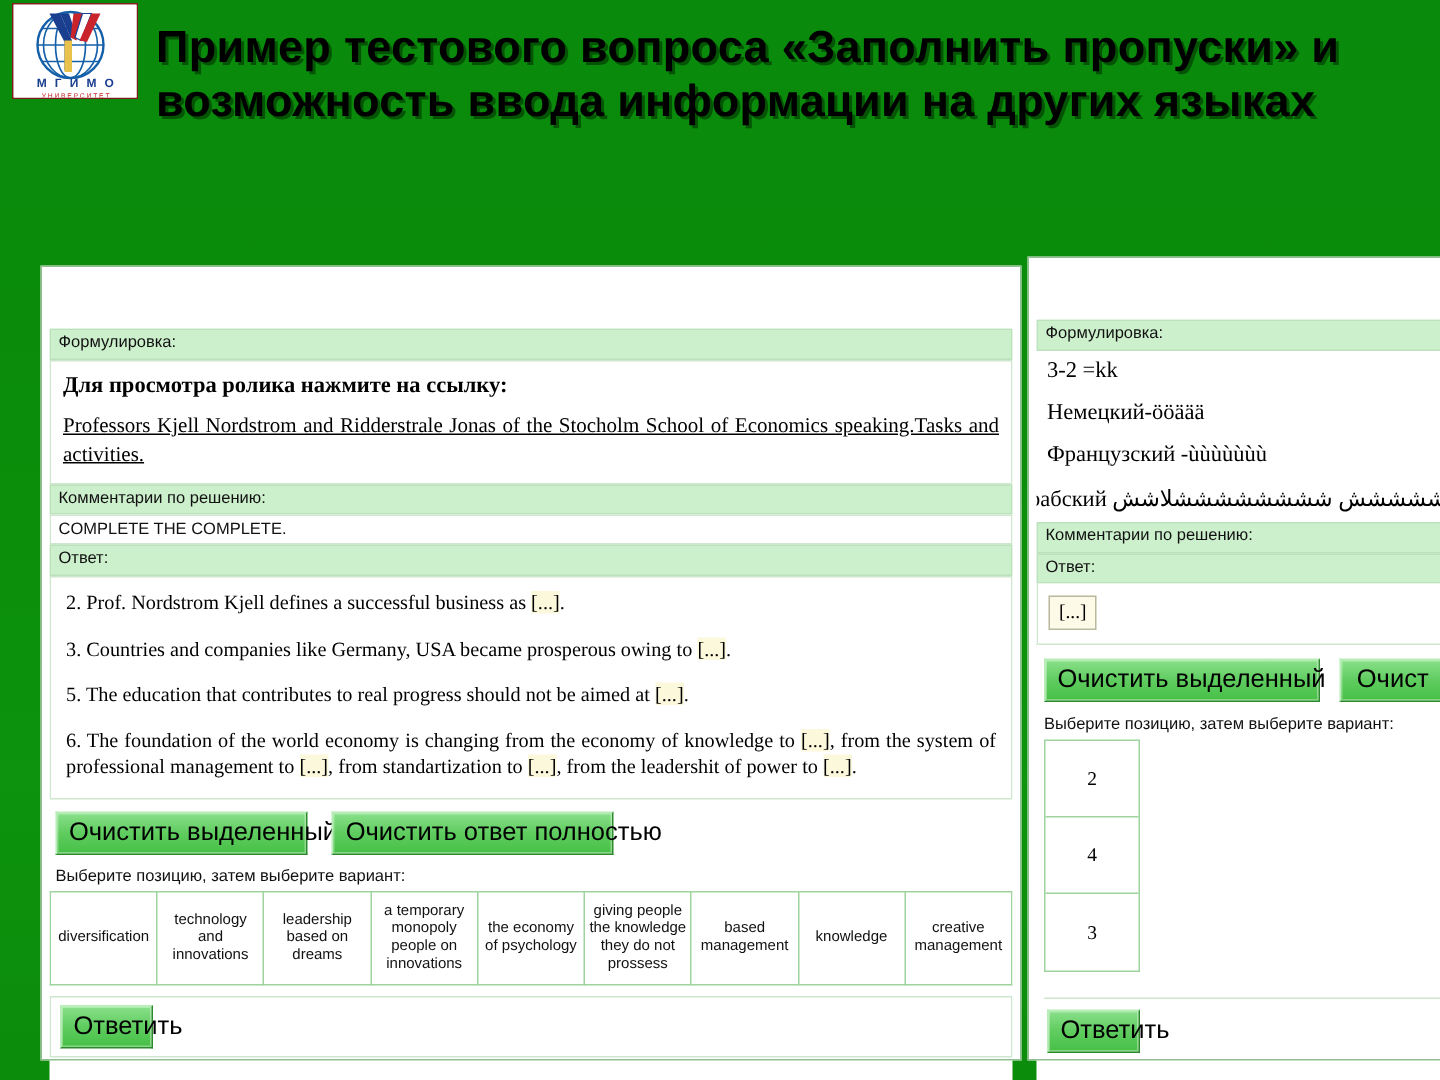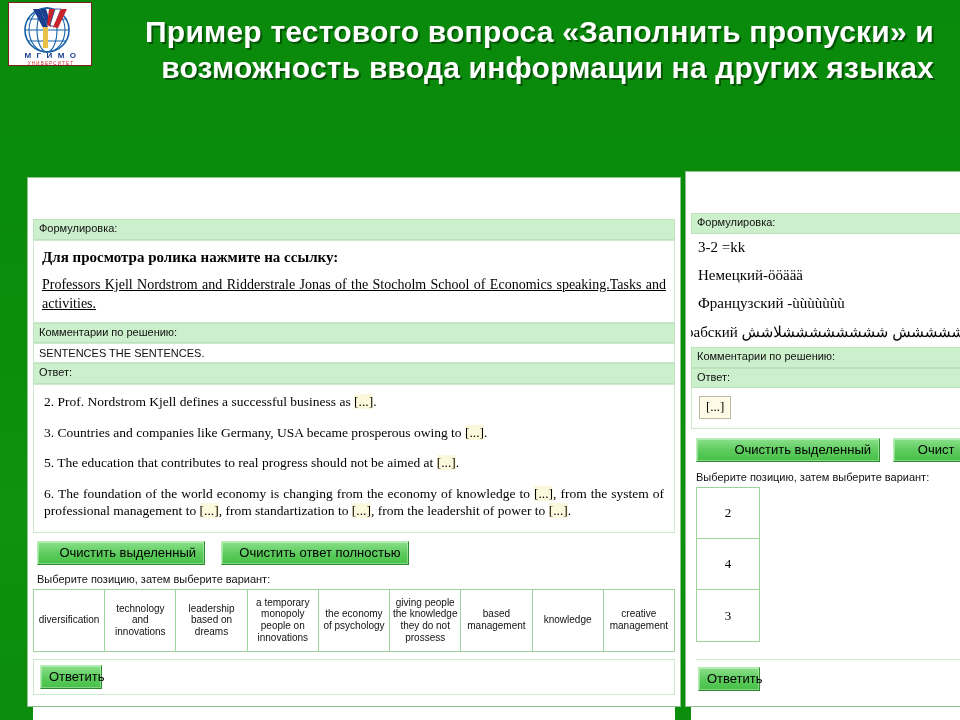--- a/index.html
+++ b/index.html
@@ -19,26 +19,25 @@
   
   .logo{
     position:absolute; left:8px; top:2px; width:84px; height:64px;
     background:#ffffff; border:1px solid #7f1d1d;
     overflow:hidden;
   }
   .logo svg{ display:block; }
   
   .title{
     position:absolute; left:104px; top:14px; width:830px;
-    color:#ffffff;
+    color:#000000;
     font-size:30px; font-weight:bold; line-height:1.19;
     letter-spacing:.2px;
     text-shadow:2px 2px 0 rgba(0,40,0,.55);
     font-family:"Liberation Sans", sans-serif;
-    text-align:right;
   }
   
   .panel{
     position:absolute;
     background:#ffffff;
     border:2px solid #ffffff;
     outline:1px solid #8fbf8f;
     box-shadow:0 0 0 1px rgba(255,255,255,.85);
   }
   #left-panel{
@@ -87,23 +86,23 @@
   }
   .ans-line{ margin:0 0 13px 0; line-height:1.3; text-align:justify; }
   .ans-line:last-child{ margin-bottom:2px; }
   .blank{ background:#fcf8dc; }
 
   .btn{
     display:inline-block;
     background:linear-gradient(180deg,#8ae08a 0%, #5fcc5f 50%, #46c046 100%);
     border:1px solid #2c8a2c;
     border-top-color:#b6eeb6; border-left-color:#b6eeb6;
-    color:#000; font-size:13px;
-    font-family:"Liberation Sans", sans-serif;
-    text-align:right;
+    color:#000; font-size:17px;
+    font-family:"Liberation Sans", sans-serif;
+    text-align:center;
     padding:3px 8px 4px 8px;
     cursor:default;
     box-shadow:inset 0 0 0 1px rgba(255,255,255,.35);
     white-space:nowrap;
   }
   .btn-row{ padding:8px 4px 6px 4px; }
   .hint{
     font-size:11px; color:#111; padding:2px 4px 4px 4px;
     font-family:"Liberation Sans", sans-serif;
   }
@@ -183,21 +182,21 @@
   <div class="panel-inner">
 
     <div class="lbl-band">Формулировка:</div>
 
     <div class="serif-box">
       <div class="q-title">Для просмотра ролика нажмите на ссылку:</div>
       <div class="q-link">Professors Kjell Nordstrom and Ridderstrale Jonas of the Stocholm School of Economics speaking.Tasks and activities.</div>
     </div>
 
     <div class="lbl-band">Комментарии по решению:</div>
-    <div class="plain-box">SENTENCES THE SENTENCES.</div>
+    <div class="plain-box">COMPLETE THE COMPLETE.</div>
 
     <div class="lbl-band">Ответ:</div>
 
     <div class="ans-area">
       <p class="ans-line">2. Prof. Nordstrom Kjell defines a successful business as <span class="blank">[...]</span>.</p>
       <p class="ans-line">3. Countries and companies like Germany, USA became prosperous owing to <span class="blank">[...]</span>.</p>
       <p class="ans-line">5. The education that contributes to real progress should not be aimed at <span class="blank">[...]</span>.</p>
       <p class="ans-line">6. The foundation of the world economy is changing from the economy of knowledge to <span class="blank">[...]</span>, from the system of professional management to <span class="blank">[...]</span>, from standartization to <span class="blank">[...]</span>, from the leadershit of power to <span class="blank">[...]</span>.</p>
     </div>
 

